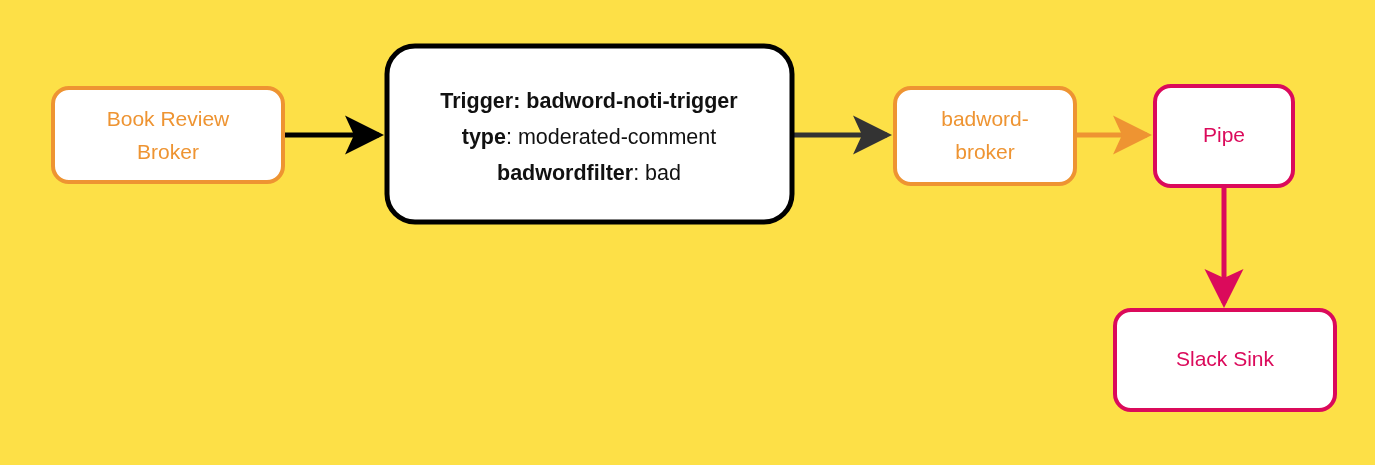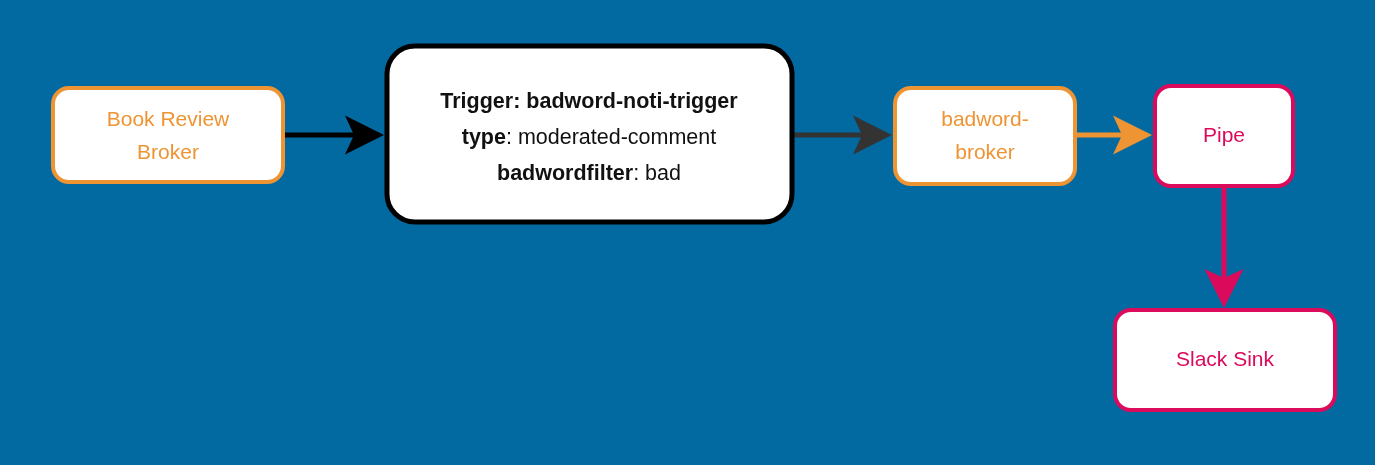--- a/index.html
+++ b/index.html
@@ -10,21 +10,21 @@
   body {
     width: 1375px;
     height: 465px;
     font-family: "Liberation Sans", sans-serif;
     overflow: hidden;
   }
   #diagram-root {
     position: relative;
     width: 1375px;
     height: 465px;
-    background: #0369a1;
+    background: #fde047;
   }
   svg.flow {
     display: block;
     width: 1375px;
     height: 465px;
   }
   .node-box {
     fill: #ffffff;
   }
   .node-label {

